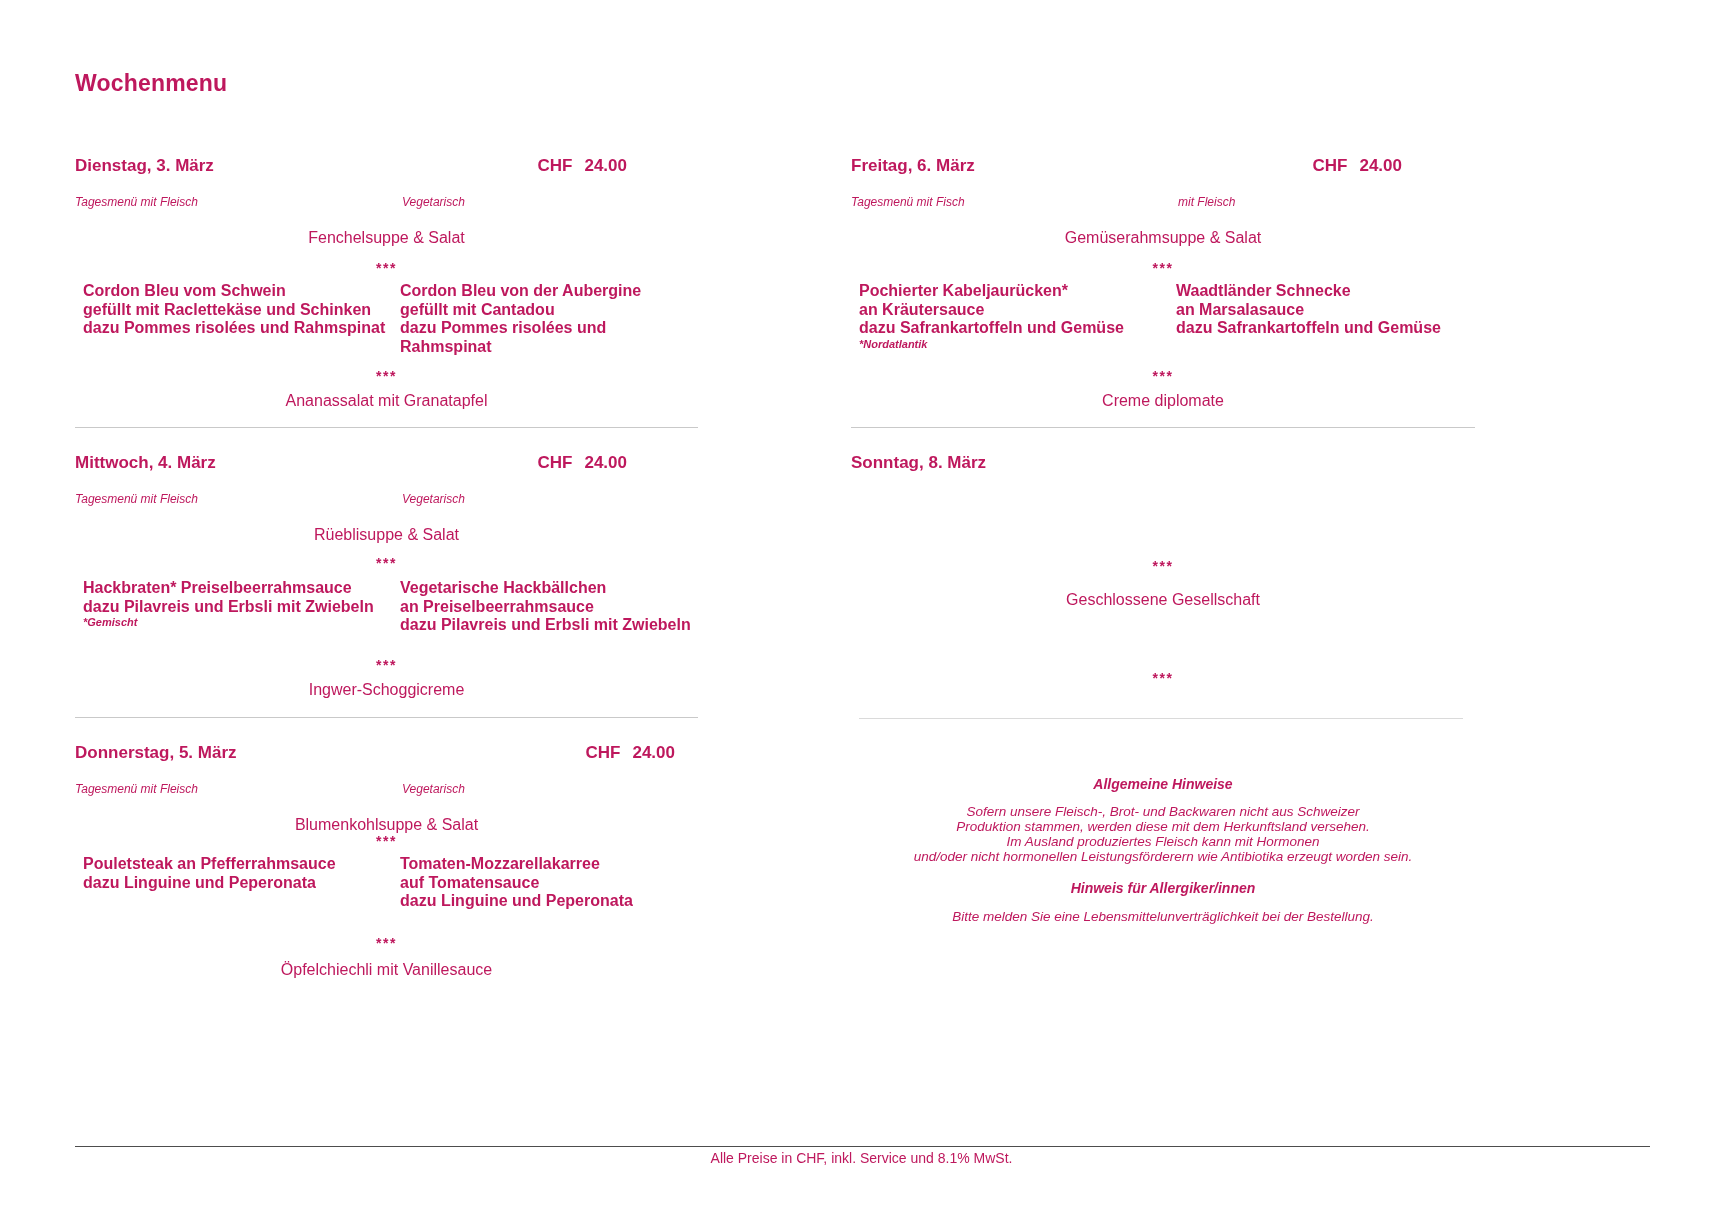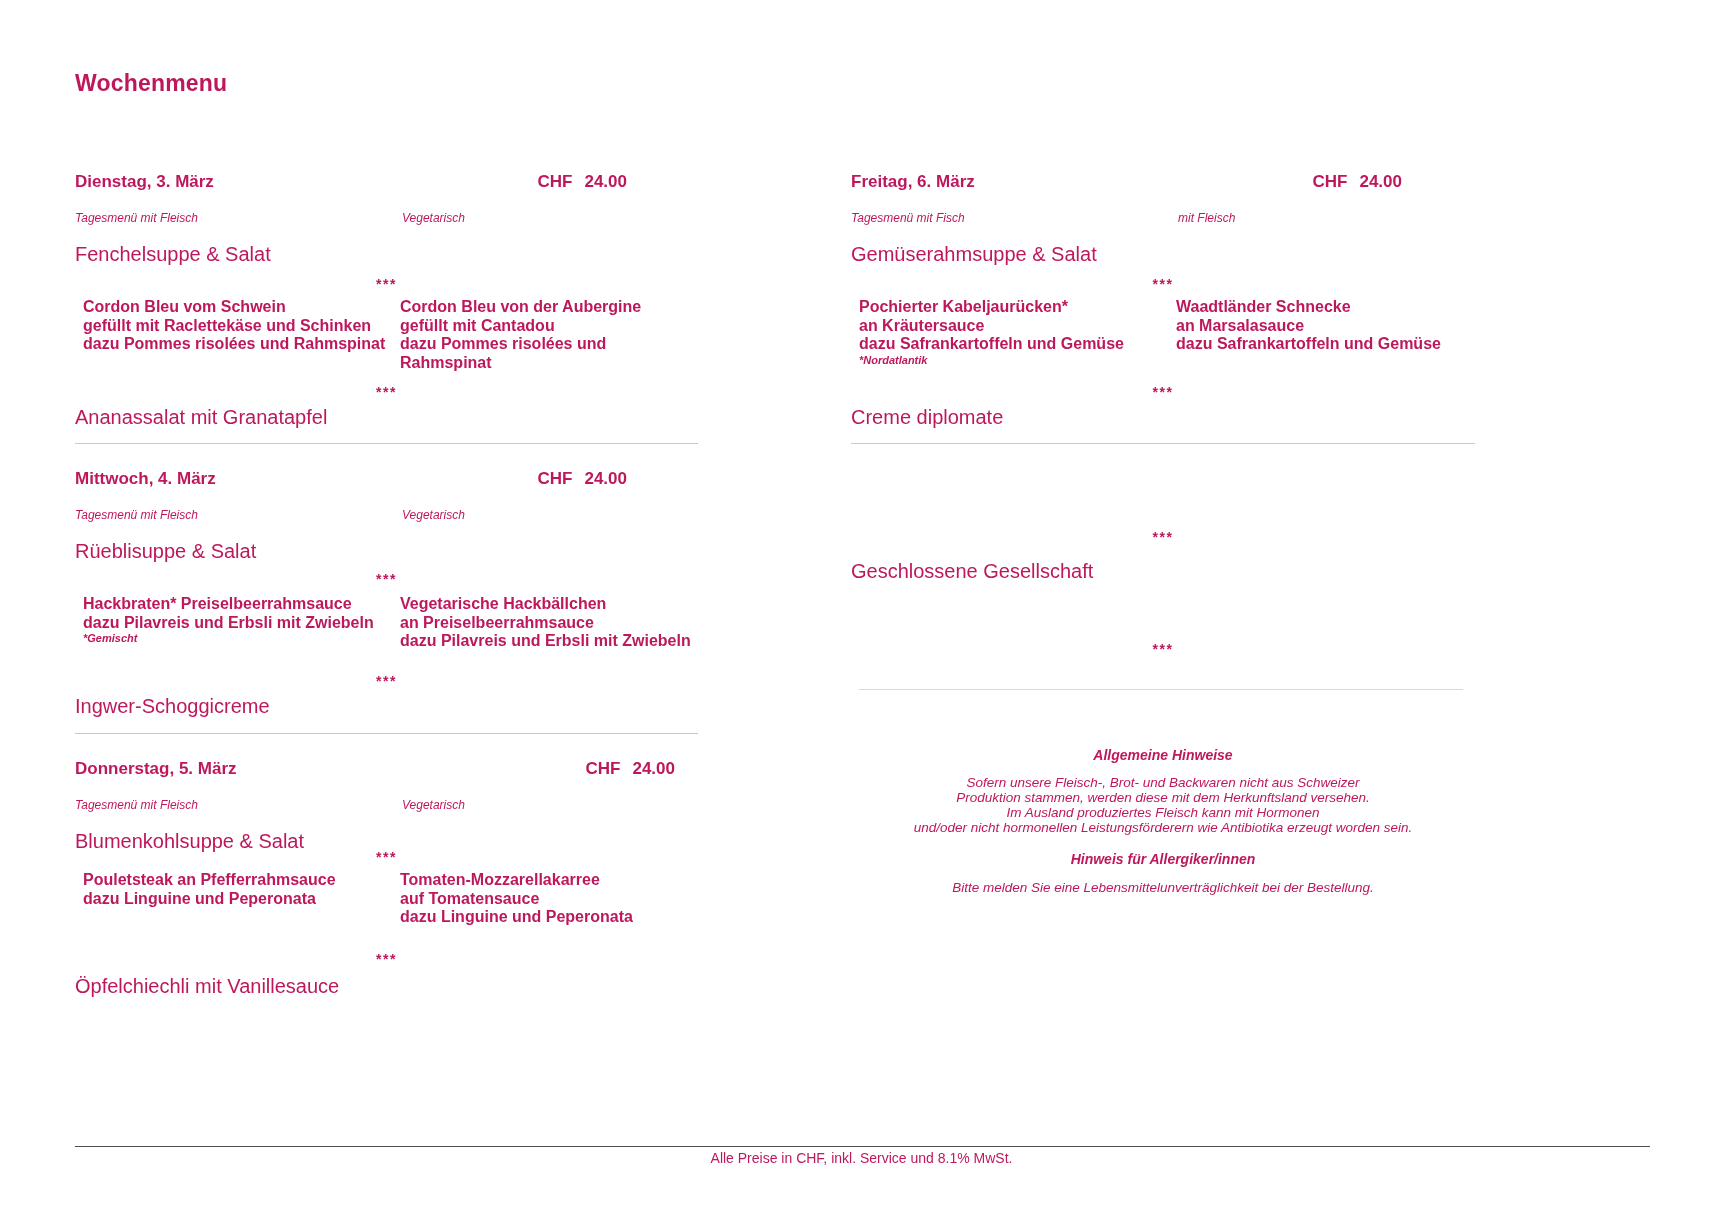--- a/index.html
+++ b/index.html
@@ -1,35 +1,35 @@
 <!DOCTYPE html>
 <html><head>
 <meta charset="utf-8">
 <style>
   html,body{margin:0;padding:0;background:#ffffff;}
   .page{
     position:relative;width:1723px;height:1218px;background:#ffffff;
     font-family:"Liberation Sans",sans-serif;color:#be185d;overflow:hidden;
   }
   .page-title{position:absolute;left:75px;top:70px;font-size:23px;font-weight:bold;letter-spacing:.2px;}
-  .col{position:absolute;top:168px;}
+  .col{position:absolute;top:152px;}
   .col-left{left:75px;width:623px;}
   .col-right{left:851px;width:624px;}
 
   .day-header{position:relative;height:20px;font-size:17px;font-weight:bold;line-height:20px;}
   .price{position:absolute;top:0;font-size:17px;font-weight:bold;white-space:nowrap;}
   .price .amount{margin-left:12px;}
   .price-a{right:71px;}
   .price-b{right:23px;}
   .price-c{right:73px;}
 
   .meal-labels{position:relative;height:20px;font-size:12px;font-style:italic;line-height:20px;}
   .label-b{position:absolute;left:327px;top:0;}
 
-  .center{font-size:20px;height:20px;line-height:20px;}
+  .center{text-align:center;font-size:16px;height:20px;line-height:20px;}
   .stars{text-align:center;font-size:14px;font-weight:600;letter-spacing:1.5px;height:14px;line-height:13px;}
 
   .dishes{position:relative;font-weight:bold;}
   .dish{position:absolute;top:0;font-size:16px;line-height:18.5px;}
   .dish p{margin:0;}
   .dish-a{left:8px;}
   .dish-b{left:325px;}
   .footnote{font-size:11px;font-style:italic;line-height:13px;margin-top:1px;}
 
   .divider{border-top:1px solid #c9c9c9;height:0;}
@@ -176,20 +176,23 @@
           <p>an Marsalasauce</p>
           <p>dazu Safrankartoffeln und Gemüse</p>
         </div>
       </div>
       <div class="stars mt30">***</div>
       <div class="center mt7">Creme diplomate</div>
       <div class="divider mt16"></div>
     </div>
 
     <div class="day-section">
+      <div class="day-header mt25">
+        <span>Sonntag, 8. März</span>
+      </div>
       <div class="stars mt87">***</div>
       <div class="center mt16">Geschlossene Gesellschaft</div>
       <div class="stars mt62">***</div>
       <div class="divider divider-light mt32"></div>
     </div>
 
     <div class="notes">
       <div class="notes-title mt56">Allgemeine Hinweise</div>
       <div class="mt11">
         <div class="notes-line">Sofern unsere Fleisch-, Brot- und Backwaren nicht aus Schweizer</div>

